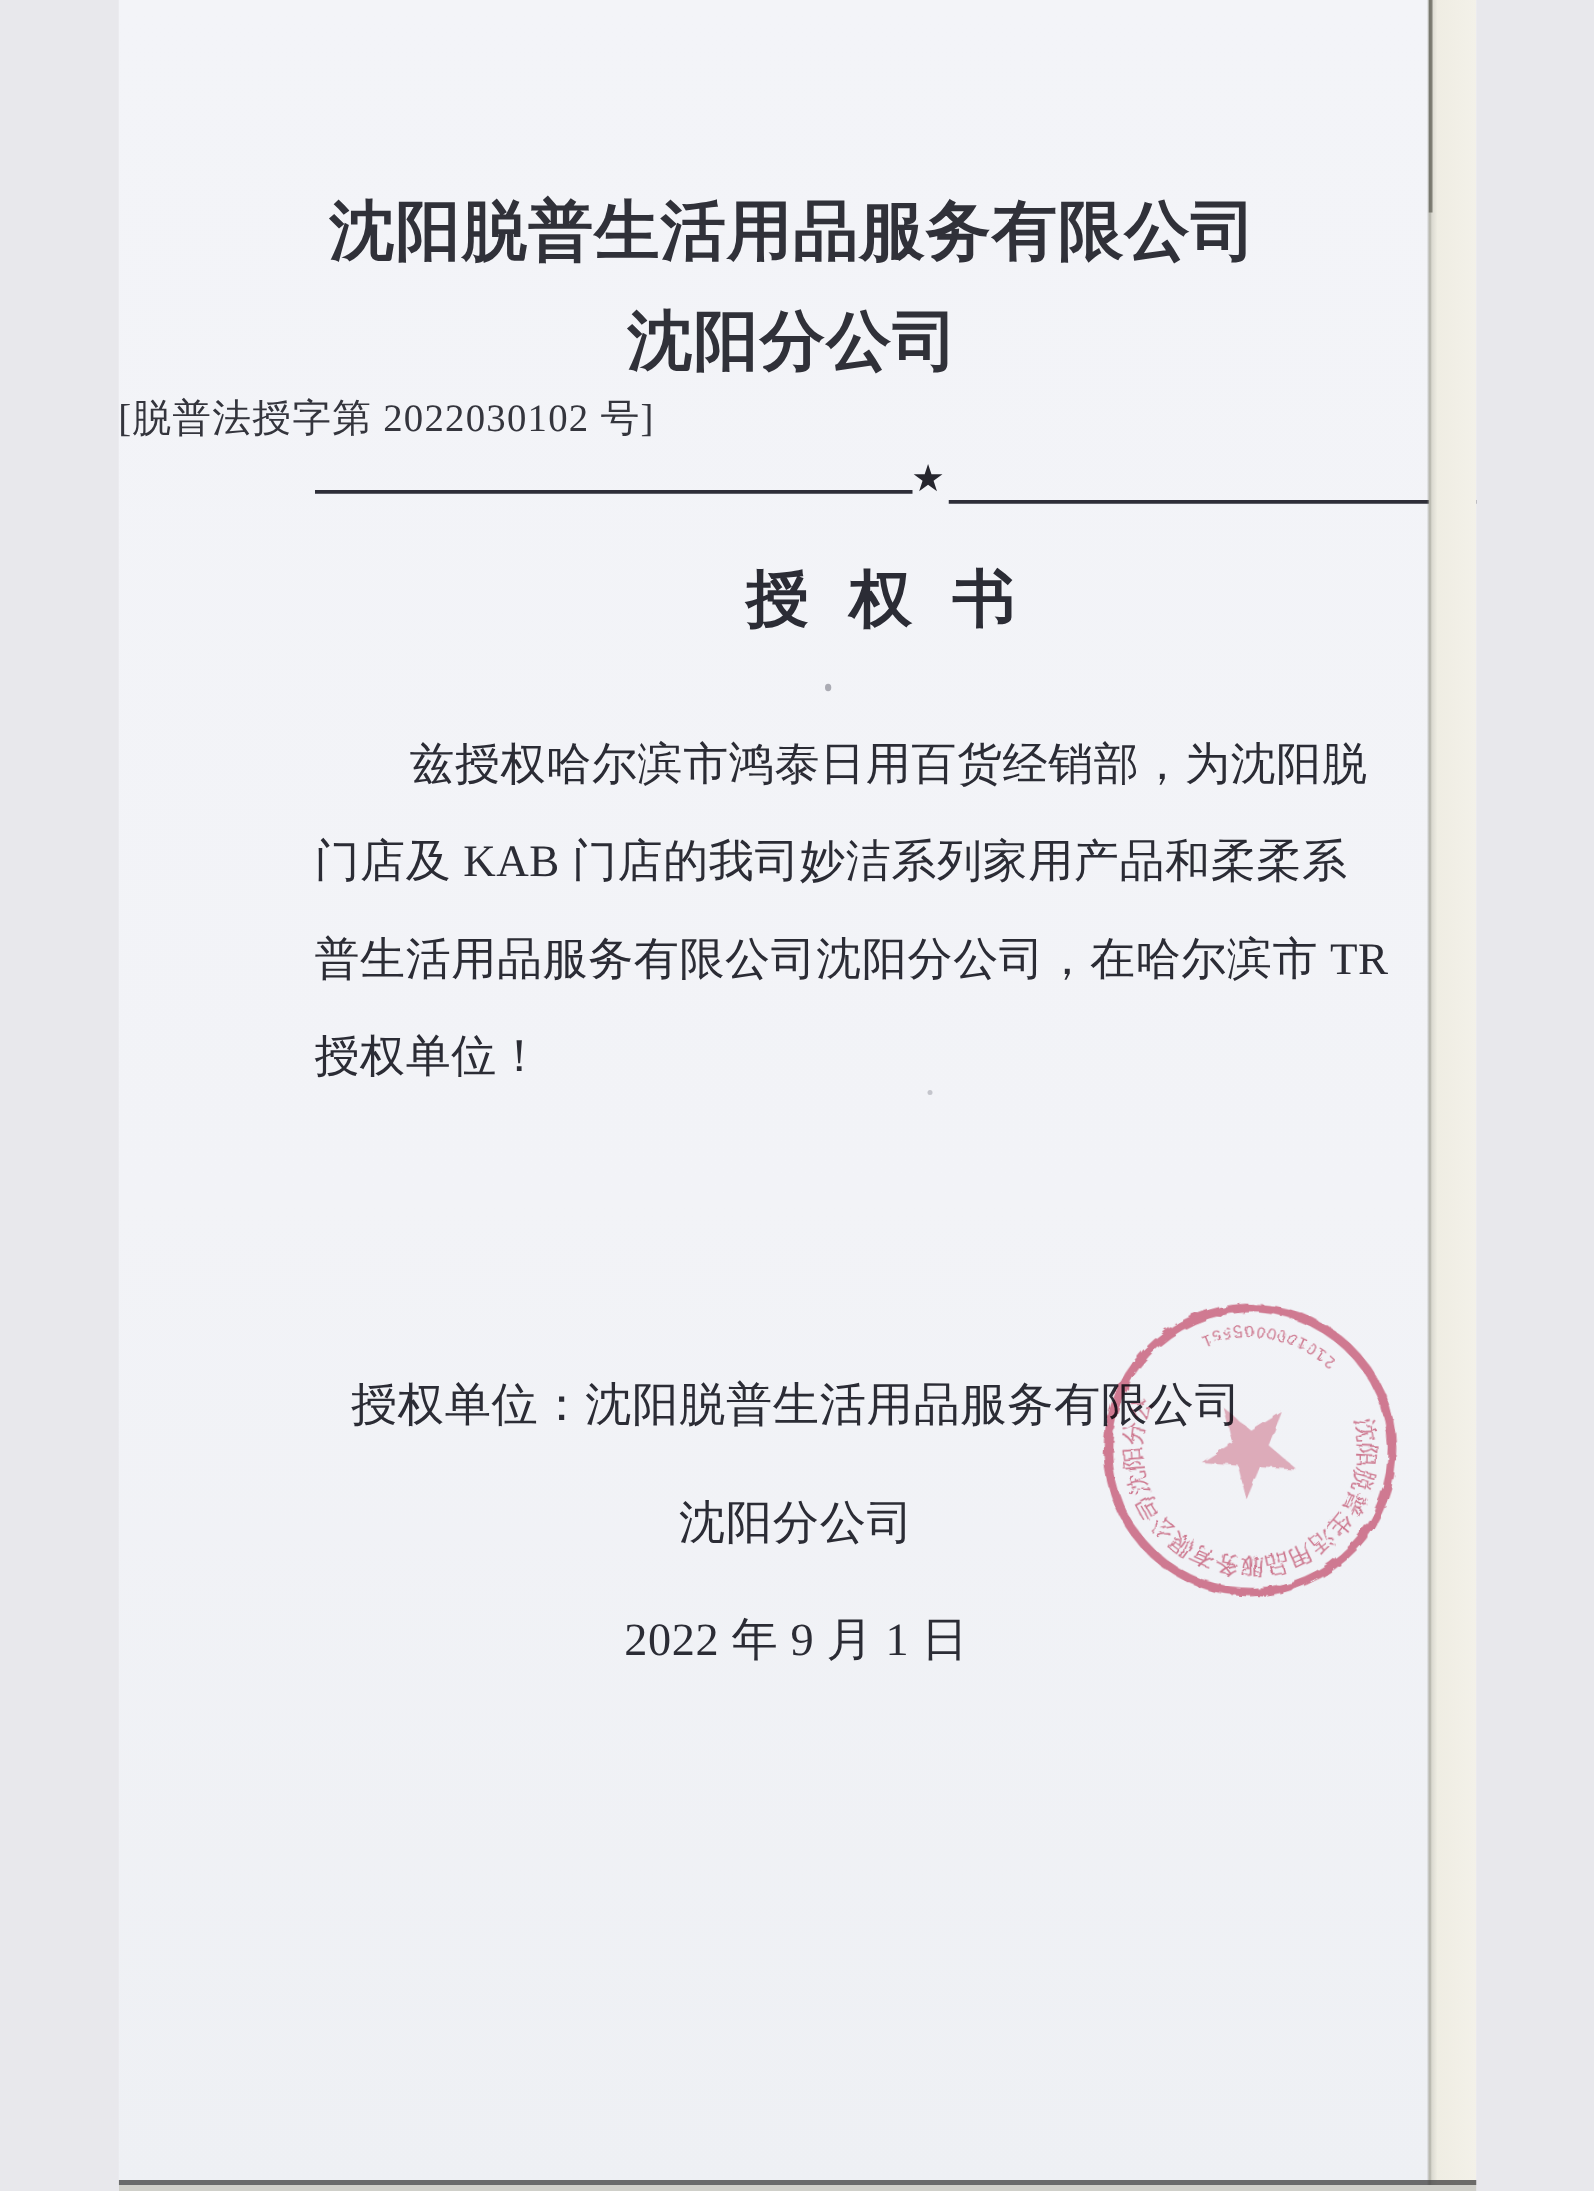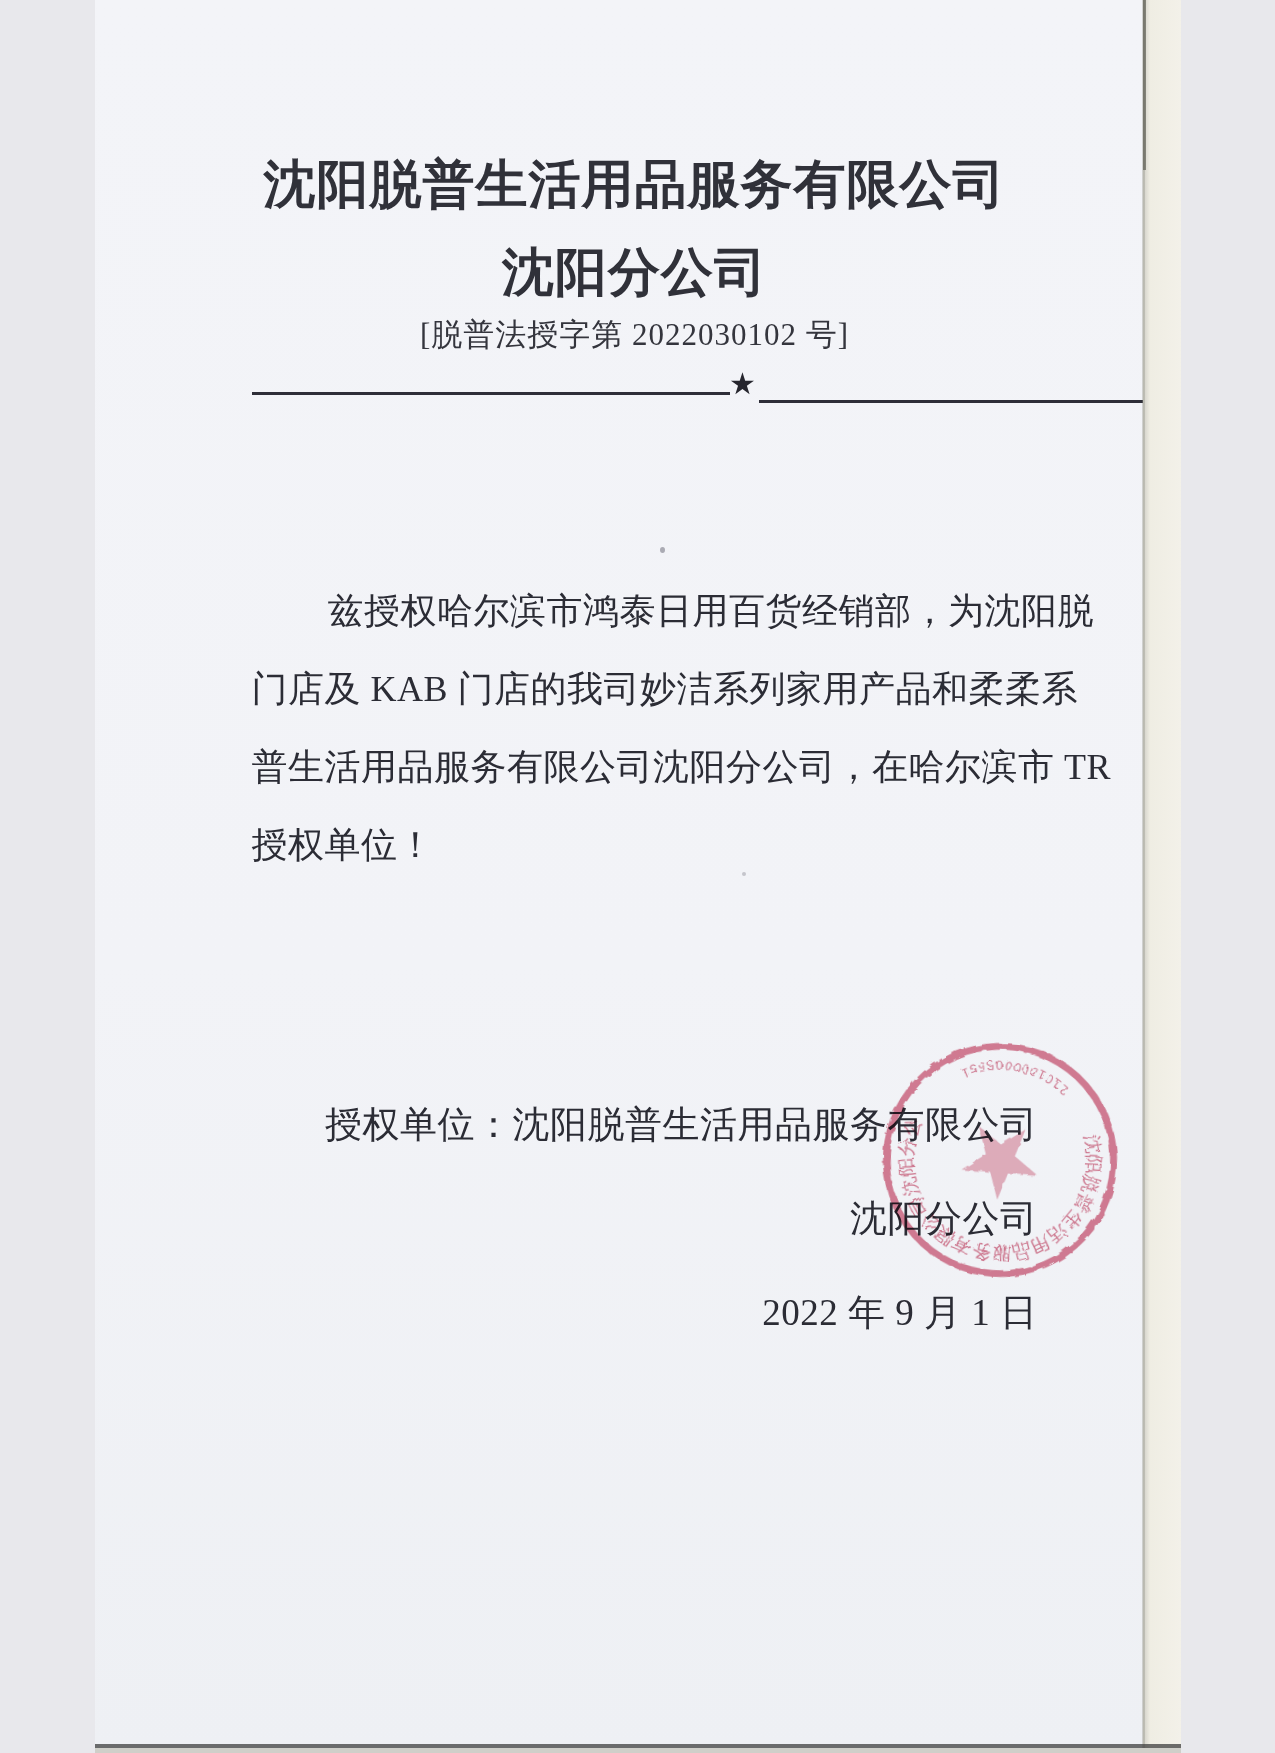--- a/index.html
+++ b/index.html
@@ -24,61 +24,62 @@
   .bottom-under{position:absolute;left:0;top:1748px;width:1244px;height:5px;
     background:#cfcfc9;}
   .speck{position:absolute;border-radius:50%;background:#6f707c;}
 
   
   .hdr{position:absolute;left:0;width:1080px;text-align:center;
     font-family:"Liberation Sans","DejaVu Sans",sans-serif;
     font-weight:700;color:#303139;}
   .hdr-1{top:150px;font-size:52px;letter-spacing:1px;}
   .hdr-2{top:238px;font-size:52px;letter-spacing:1px;}
-  .ref{position:absolute;left:0;top:314px;width:1080px;text-align:center;
+  .ref{position:absolute;left:0;top:314px;width:1080px;text-align:left;
     font-size:31px;color:#34353d;letter-spacing:1px;}
 
   
   .div-left{position:absolute;left:157px;top:392px;width:478px;height:3px;background:#2e2e38;}
   .div-right{position:absolute;left:664px;top:400px;width:428px;height:3px;background:#2e2e38;}
   .div-star{position:absolute;left:628px;top:366px;width:40px;text-align:center;
     font-size:30px;color:#26262e;font-family:"DejaVu Sans",sans-serif;}
 
   
   .doc-title{position:absolute;left:157px;top:446px;width:916px;text-align:center;
     font-size:50px;font-weight:600;letter-spacing:10px;color:#2b2c35;}
 
   
   .body-block{position:absolute;left:157px;top:572px;width:935px;
     font-size:36px;line-height:78px;color:#2b2c35;letter-spacing:.5px;}
   .body-line{white-space:nowrap;}
   .indent{text-indent:76px;}
 
   
-  .sig-block{position:absolute;left:172px;top:1078px;width:771px;
-    text-align:right;font-size:37px;line-height:94px;color:#2b2c35;letter-spacing:.5px;}
+  .sig-block{position:absolute;left:157px;top:1078px;width:771px;
+    text-align:center;font-size:37px;line-height:94px;color:#2b2c35;letter-spacing:.5px;}
 
   
   .stamp{position:absolute;left:776px;top:1031px;width:258px;height:258px;
     mix-blend-mode:multiply;opacity:.85;filter:blur(.4px);}
   .stamp text{font-family:"Liberation Sans","DejaVu Sans",sans-serif;}
 </style>
 </head>
 <body>
 
 <div class="page">
 
   <div class="hdr hdr-1">沈阳脱普生活用品服务有限公司</div>
   <div class="hdr hdr-2">沈阳分公司</div>
   <div class="ref">[脱普法授字第 2022030102 号]</div>
 
   <div class="div-left"></div>
   <div class="div-star">★</div>
   <div class="div-right"></div>
 
+  <div class="doc-title">授 权 书</div>
 
   <div class="body-block">
     <div class="body-line indent">兹授权哈尔滨市鸿泰日用百货经销部，为沈阳脱</div>
     <div class="body-line">门店及 KAB 门店的我司妙洁系列家用产品和柔柔系</div>
     <div class="body-line">普生活用品服务有限公司沈阳分公司，在哈尔滨市 TR</div>
     <div class="body-line">授权单位！</div>
   </div>
 
   <div class="sig-block">
     <div>授权单位：沈阳脱普生活用品服务有限公司</div>

